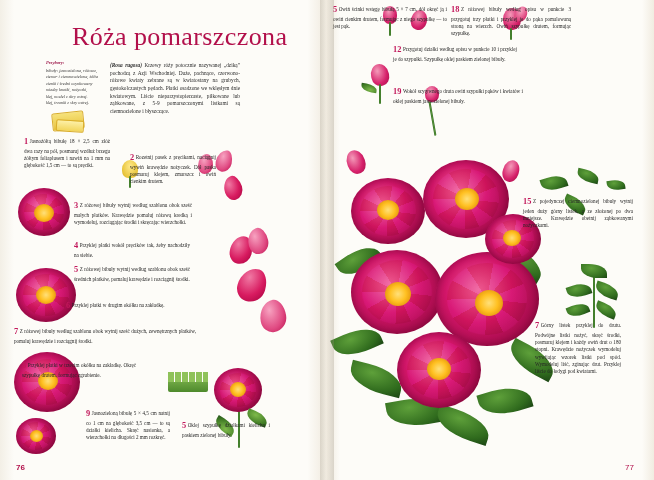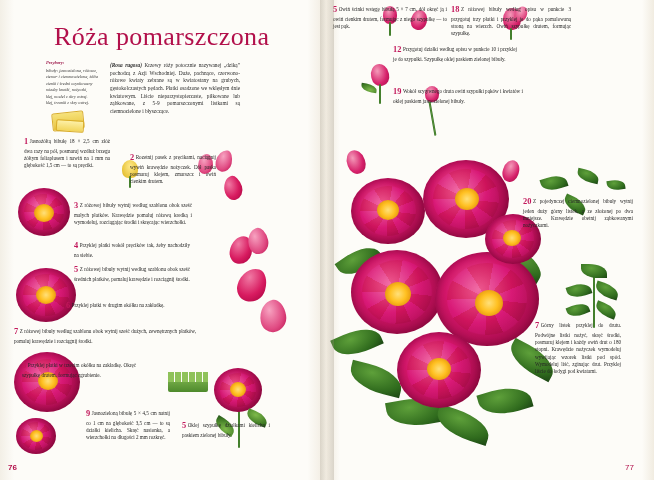--- a/index.html
+++ b/index.html
@@ -40,21 +40,21 @@
     width: 14px;
     height: 100%;
     background: linear-gradient(to right, rgba(150,140,120,0.28), rgba(255,255,255,0.05) 45%, rgba(150,140,120,0.30));
     z-index: 40;
     pointer-events: none;
   }
 
   
   .title {
     position: absolute;
-    left: 54px;
+    left: 72px;
     top: 22px;
     font-family: "Liberation Serif", serif;
     font-size: 26px;
     color: #b2104b;
     letter-spacing: 0.4px;
     white-space: nowrap;
   }
 
   
   .intro {
@@ -107,21 +107,21 @@
   }
   .step-right .num { color: #c2185b; }
 
   .folio {
     position: absolute;
     bottom: 8px;
     font-size: 8px;
     color: #b2104b;
     font-family: "Liberation Sans", sans-serif;
   }
-  .folio-l { left: 8px; font-weight: bold; }
+  .folio-l { left: 16px; font-weight: bold; }
   .folio-r { right: 20px; }
 
   
   .art { position: absolute; }
 
   .petal {
     position: absolute;
     background: radial-gradient(ellipse at 35% 30%, #f07aa4 0%, #d81b60 55%, #a3003c 100%);
     border-radius: 60% 40% 55% 45% / 60% 55% 45% 40%;
   }
@@ -350,21 +350,21 @@
     <div class="step step-right" style="left:124px; top:4px; width:120px;">
       <span class="num">18</span><span>Z różowej bibuły według opisu w punkcie 3 przygotuj trzy płatki i przyklej je do pąka pomalowaną stroną na wierzch. Owiń szypułkę drutem, formując szypułkę.</span>
     </div>
     <div class="step step-right" style="left:66px; top:44px; width:124px;">
       <span class="num">12</span><span>Przygotuj działki według opisu w punkcie 10 i przyklej je do szypułki. Szypułkę oklej paskiem zielonej bibuły.</span>
     </div>
     <div class="step step-right" style="left:66px; top:86px; width:130px;">
       <span class="num">19</span><span>Wokół szytywnego druta owiń szypułki pąków i kwiatów i oklej paskiem jasnozielonej bibuły.</span>
     </div>
     <div class="step step-right" style="left:196px; top:196px; width:110px;">
-      <span class="num">20</span><span>Z pojedynczej ciemnozielonej bibuły wytnij jeden duży górny listek, a ze złożonej po dwa mniejsze. Krawędzie obetnij ząbkowanymi nożyczkami.</span>
+      <span class="num">15</span><span>Z pojedynczej ciemnozielonej bibuły wytnij jeden duży górny listek, a ze złożonej po dwa mniejsze. Krawędzie obetnij ząbkowanymi nożyczkami.</span>
     </div>
     <div class="step step-right" style="left:208px; top:320px; width:86px;">
       <span class="num">7</span><span>Górny listek przyklej do drutu. Podwójne listki nożyć, skręć środki, posmaruj klejem i każdy owiń drut o 180 stopni. Krawędzie nożyczek wymodeluj wywijając wzorek listki pod spód. Wymodeluj liść, zginając drut. Przyklej liście do łodygi pod kwiatami.</span>
     </div>
 
     <div class="folio folio-r">77</div>
   </div>
 
   <div class="gutter"></div>
 </div>

